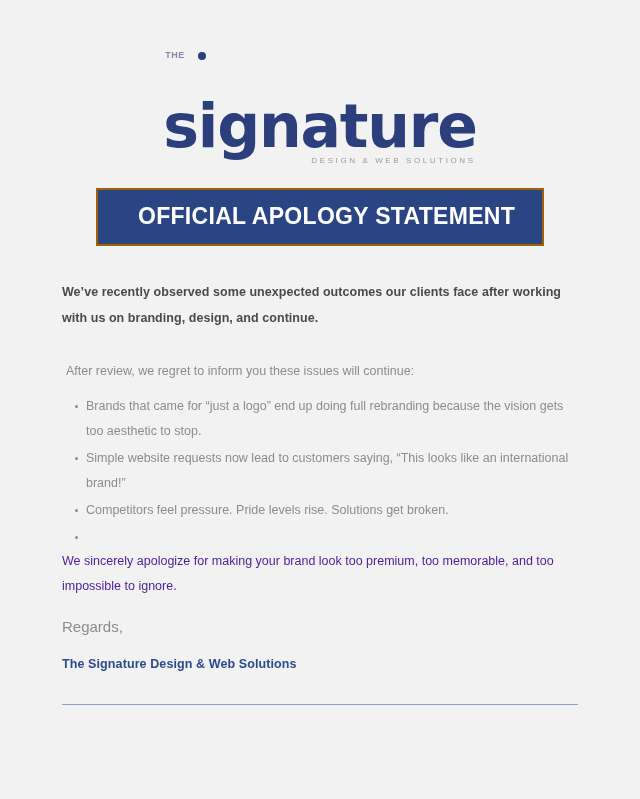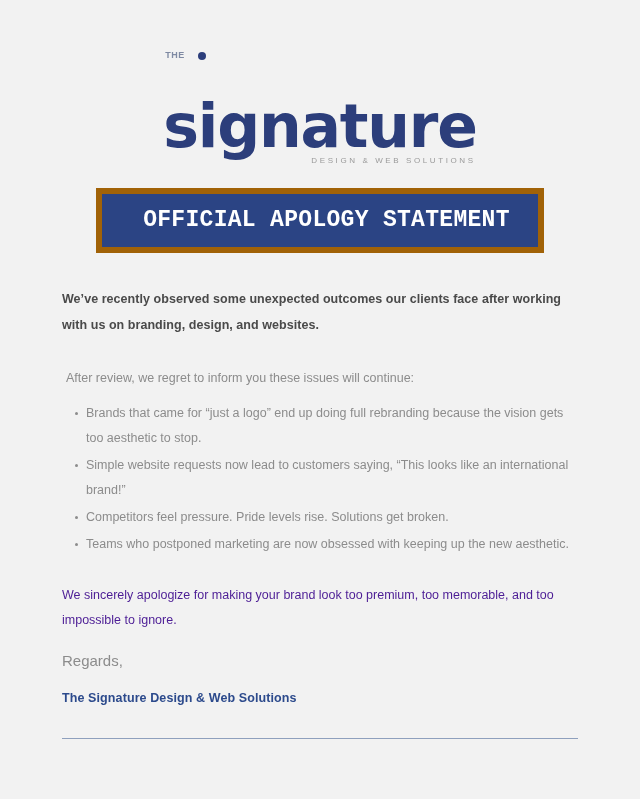--- a/index.html
+++ b/index.html
@@ -73,28 +73,28 @@
     margin-top: 1px;
     padding-right: 1px;
   }
 
   
   .banner {
     margin: 22px auto 0 auto;
     width: 448px;
     box-sizing: border-box;
     background: #2b4484;
-    border: 6px solid #a16207;
+    border: 2px solid #a16207;
     color: #ffffff;
     text-align: center;
     font-size: 23px;
     font-weight: 700;
     letter-spacing: 0.3px;
     padding: 13px 10px 14px 23px;
-    font-family: Liberation Mono, monospace;
+    font-family: Liberation Sans, sans-serif;
   }
 
   
   .content {
     padding: 0 62px 0 62px;
     box-sizing: border-box;
   }
 
   .intro {
     margin-top: 34px;
@@ -179,40 +179,39 @@
       <span class="logo-dot"></span>
       <span class="logo-word">signature</span>
       <span class="logo-tagline">DESIGN &amp; WEB SOLUTIONS</span>
     </div>
   </div>
 
   <div class="banner">OFFICIAL APOLOGY STATEMENT</div>
 
   <div class="content">
 
-    <p class="intro">We’ve recently observed some unexpected outcomes our clients face after working with us on branding, design, and websites.</p>
+    <p class="intro">We’ve recently observed some unexpected outcomes our clients face after working with us on branding, design, and continue.</p>
 
     <p class="lead-in">After review, we regret to inform you these issues will continue:</p>
 
     <ul class="issues">
       <li>
         <span class="bullet"></span>
         <span>Brands that came for “just a logo” end up doing full rebranding because the vision gets too aesthetic to stop.</span>
       </li>
       <li>
         <span class="bullet"></span>
         <span>Simple website requests now lead to customers saying, “This looks like an international brand!”</span>
       </li>
       <li>
         <span class="bullet"></span>
         <span>Competitors feel pressure. Pride levels rise. Solutions get broken.</span>
       </li>
       <li>
         <span class="bullet"></span>
-        <span>Teams who postponed marketing are now obsessed with keeping up the new aesthetic.</span>
       </li>
     </ul>
 
     <p class="closing">We sincerely apologize for making your brand look too premium, too memorable, and too impossible to ignore.</p>
 
     <p class="regards">Regards,</p>
 
     <p class="signature">The Signature Design &amp; Web Solutions</p>
 
     <hr class="divider">

